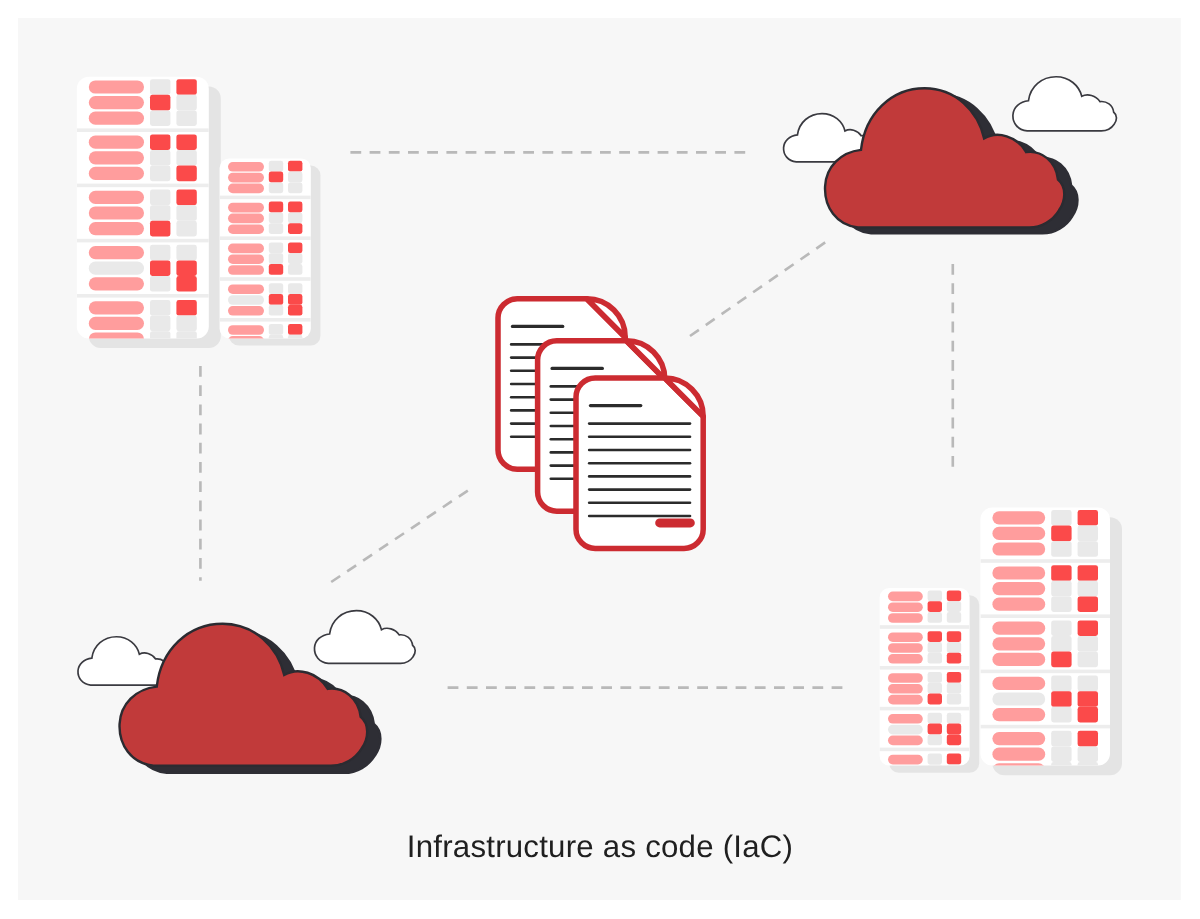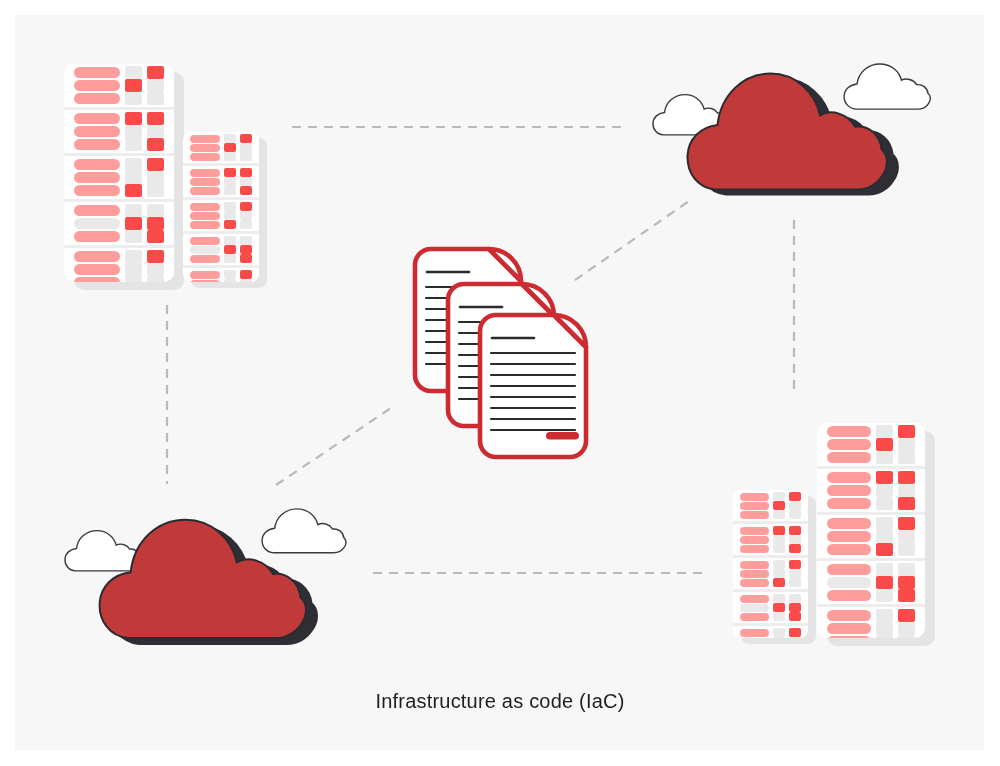--- a/index.html
+++ b/index.html
@@ -39,21 +39,21 @@
 
   
   .docs-svg{position:absolute;left:398px;top:238px;width:200px;height:224px;overflow:visible;}
   .page-body,.page-fold{fill:#ffffff;stroke:var(--doc-red,#cc2b31);stroke-width:4.6;stroke-linejoin:round;}
   .doc-line{stroke:var(--doc-line-color,#2b2b2b);stroke-width:2.2;stroke-linecap:round;}
   .doc-title-line{stroke:var(--doc-line-color,#2b2b2b);stroke-width:2.6;stroke-linecap:round;}
   .doc-mark{fill:var(--doc-red,#cc2b31);}
 
   
   .caption{position:absolute;left:0;right:0;top:690px;text-align:center;
-           font-size:20px;font-weight:500;letter-spacing:0.2px;color:var(--caption-color,#1f1f1f);}
+           font-size:26px;font-weight:500;letter-spacing:0.2px;color:var(--caption-color,#1f1f1f);}
 </style>
 </head>
 <body>
 
 <div class="canvas">
   <div class="panel"></div>
 
   <svg width="0" height="0" style="position:absolute" aria-hidden="true">
     <defs>
       <path id="cloudPath" vector-effect="non-scaling-stroke" d="M35 130 C14 128 2 112 3 94 C4 77 18 64 38 62 C42 30 68 8 100 8 C130 8 152 28 158 52 C171 45 190 50 199 64 C214 62 228 72 230 88 C238 94 238 106 231 115 C225 124 214 130 202 130 Z"></path>

